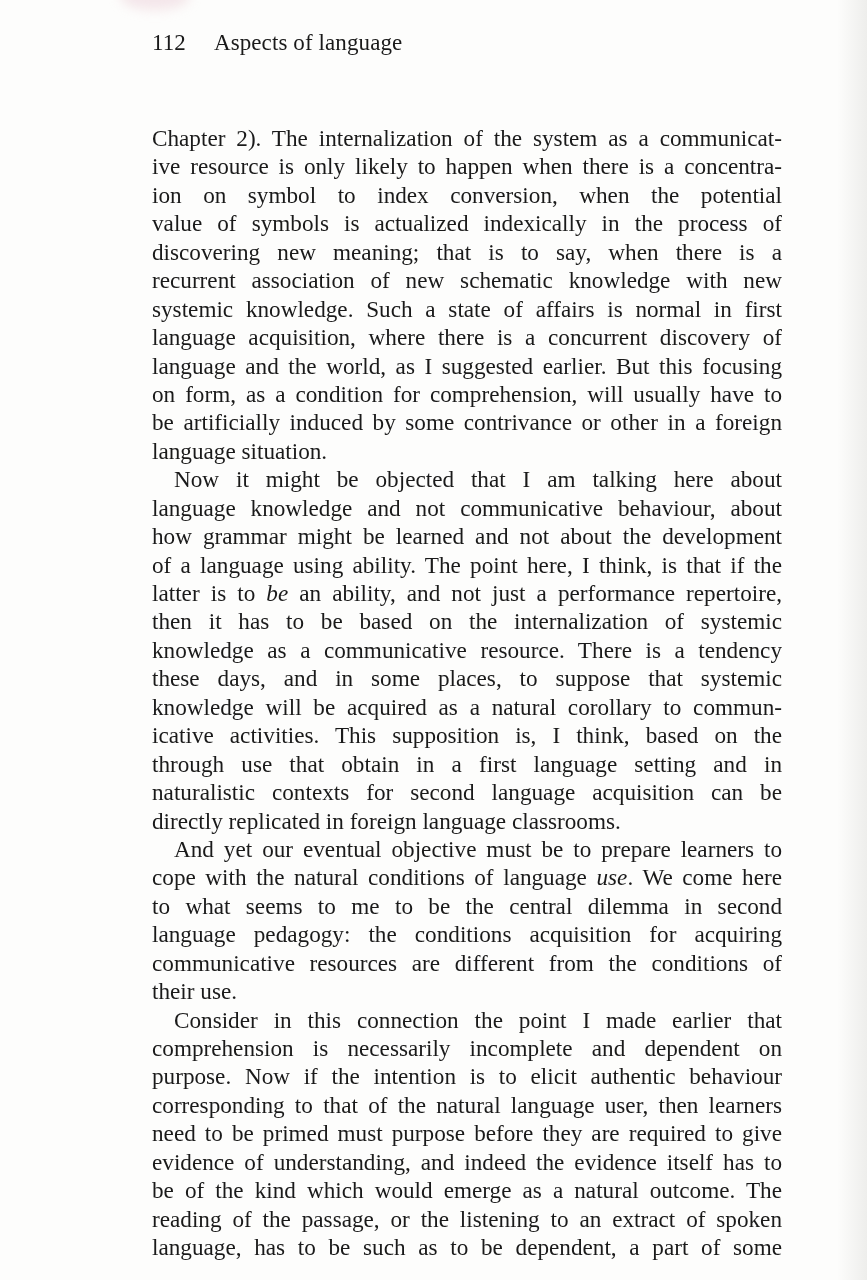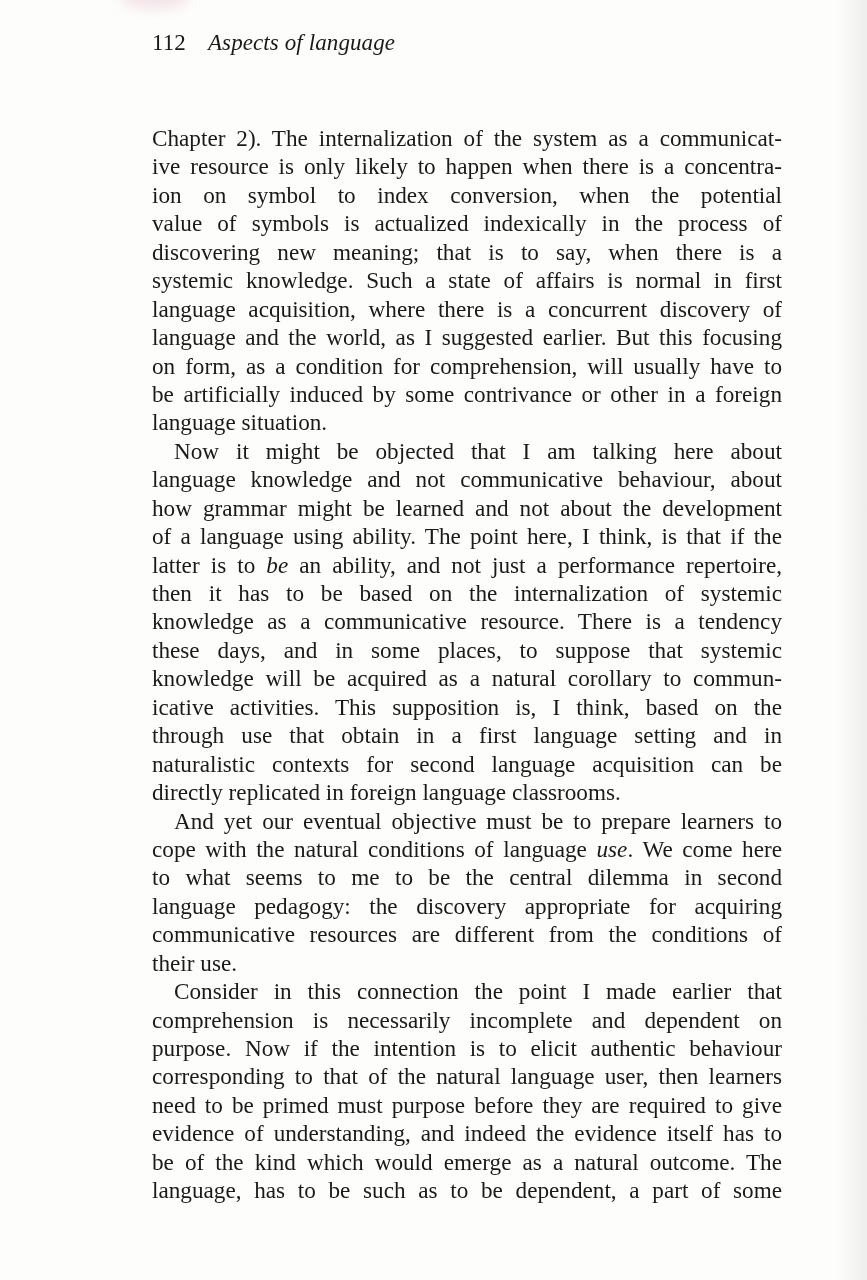--- a/index.html
+++ b/index.html
@@ -35,25 +35,24 @@
     }
     .running-header {
       position: absolute;
       top: 30px;
       left: 152px;
       font-size: 23px;
       letter-spacing: 0.1px;
       white-space: nowrap;
     }
     .running-header .page-number {
-      margin-right: 22px;
+      margin-right: 28px;
       text-align: right;
     }
     .running-header .book-title {
-      font-style: italic;
     }
     .body-text {
       position: absolute;
       top: 124px;
       left: 152px;
       width: 630px;
       font-size: 23.2px;
       line-height: 28.45px;
     }
     .line {
@@ -83,20 +82,21 @@
   <span class="page-number">112</span><span class="book-title">Aspects of language</span>
 </div>
 
 <div class="body-text" id="body-text">
     <div>
       <span class="line">Chapter 2). The internalization of the system as a communicat-</span>
       <span class="line">ive resource is only likely to happen when there is a concentra-</span>
       <span class="line">ion on symbol to index conversion, when the potential</span>
       <span class="line">value of symbols is actualized indexically in the process of</span>
       <span class="line">discovering new meaning; that is to say, when there is a</span>
+      <span class="line">recurrent association of new schematic knowledge with new</span>
       <span class="line">systemic knowledge. Such a state of affairs is normal in first</span>
       <span class="line">language acquisition, where there is a concurrent discovery of</span>
       <span class="line">language and the world, as I suggested earlier. But this focusing</span>
       <span class="line">on form, as a condition for comprehension, will usually have to</span>
       <span class="line">be artificially induced by some contrivance or other in a foreign</span>
       <span class="line last">language situation.</span>
     </div>
     <div>
       <span class="line indent">Now it might be objected that I am talking here about</span>
       <span class="line">language knowledge and not communicative behaviour, about</span>
@@ -109,27 +109,28 @@
       <span class="line">knowledge will be acquired as a natural corollary to commun-</span>
       <span class="line">icative activities. This supposition is, I think, based on the</span>
       <span class="line">through use that obtain in a first language setting and in</span>
       <span class="line">naturalistic contexts for second language acquisition can be</span>
       <span class="line last">directly replicated in foreign language classrooms.</span>
     </div>
     <div>
       <span class="line indent">And yet our eventual objective must be to prepare learners to</span>
       <span class="line">cope with the natural conditions of language <span class="it">use</span>. We come here</span>
       <span class="line">to what seems to me to be the central dilemma in second</span>
-      <span class="line">language pedagogy: the discovery appropriate for acquiring</span>
+      <span class="line">language pedagogy: the conditions acquisition for acquiring</span>
       <span class="line">communicative resources are different from the conditions of</span>
       <span class="line last">their use.</span>
     </div>
     <div>
       <span class="line indent">Consider in this connection the point I made earlier that</span>
       <span class="line">comprehension is necessarily incomplete and dependent on</span>
       <span class="line">purpose. Now if the intention is to elicit authentic behaviour</span>
       <span class="line">corresponding to that of the natural language user, then learners</span>
       <span class="line">need to be primed must purpose before they are required to give</span>
       <span class="line">evidence of understanding, and indeed the evidence itself has to</span>
       <span class="line">be of the kind which would emerge as a natural outcome. The</span>
+      <span class="line">reading of the passage, or the listening to an extract of spoken</span>
       <span class="line">language, has to be such as to be dependent, a part of some</span>
     </div>
   </div>
 
 </body></html>

